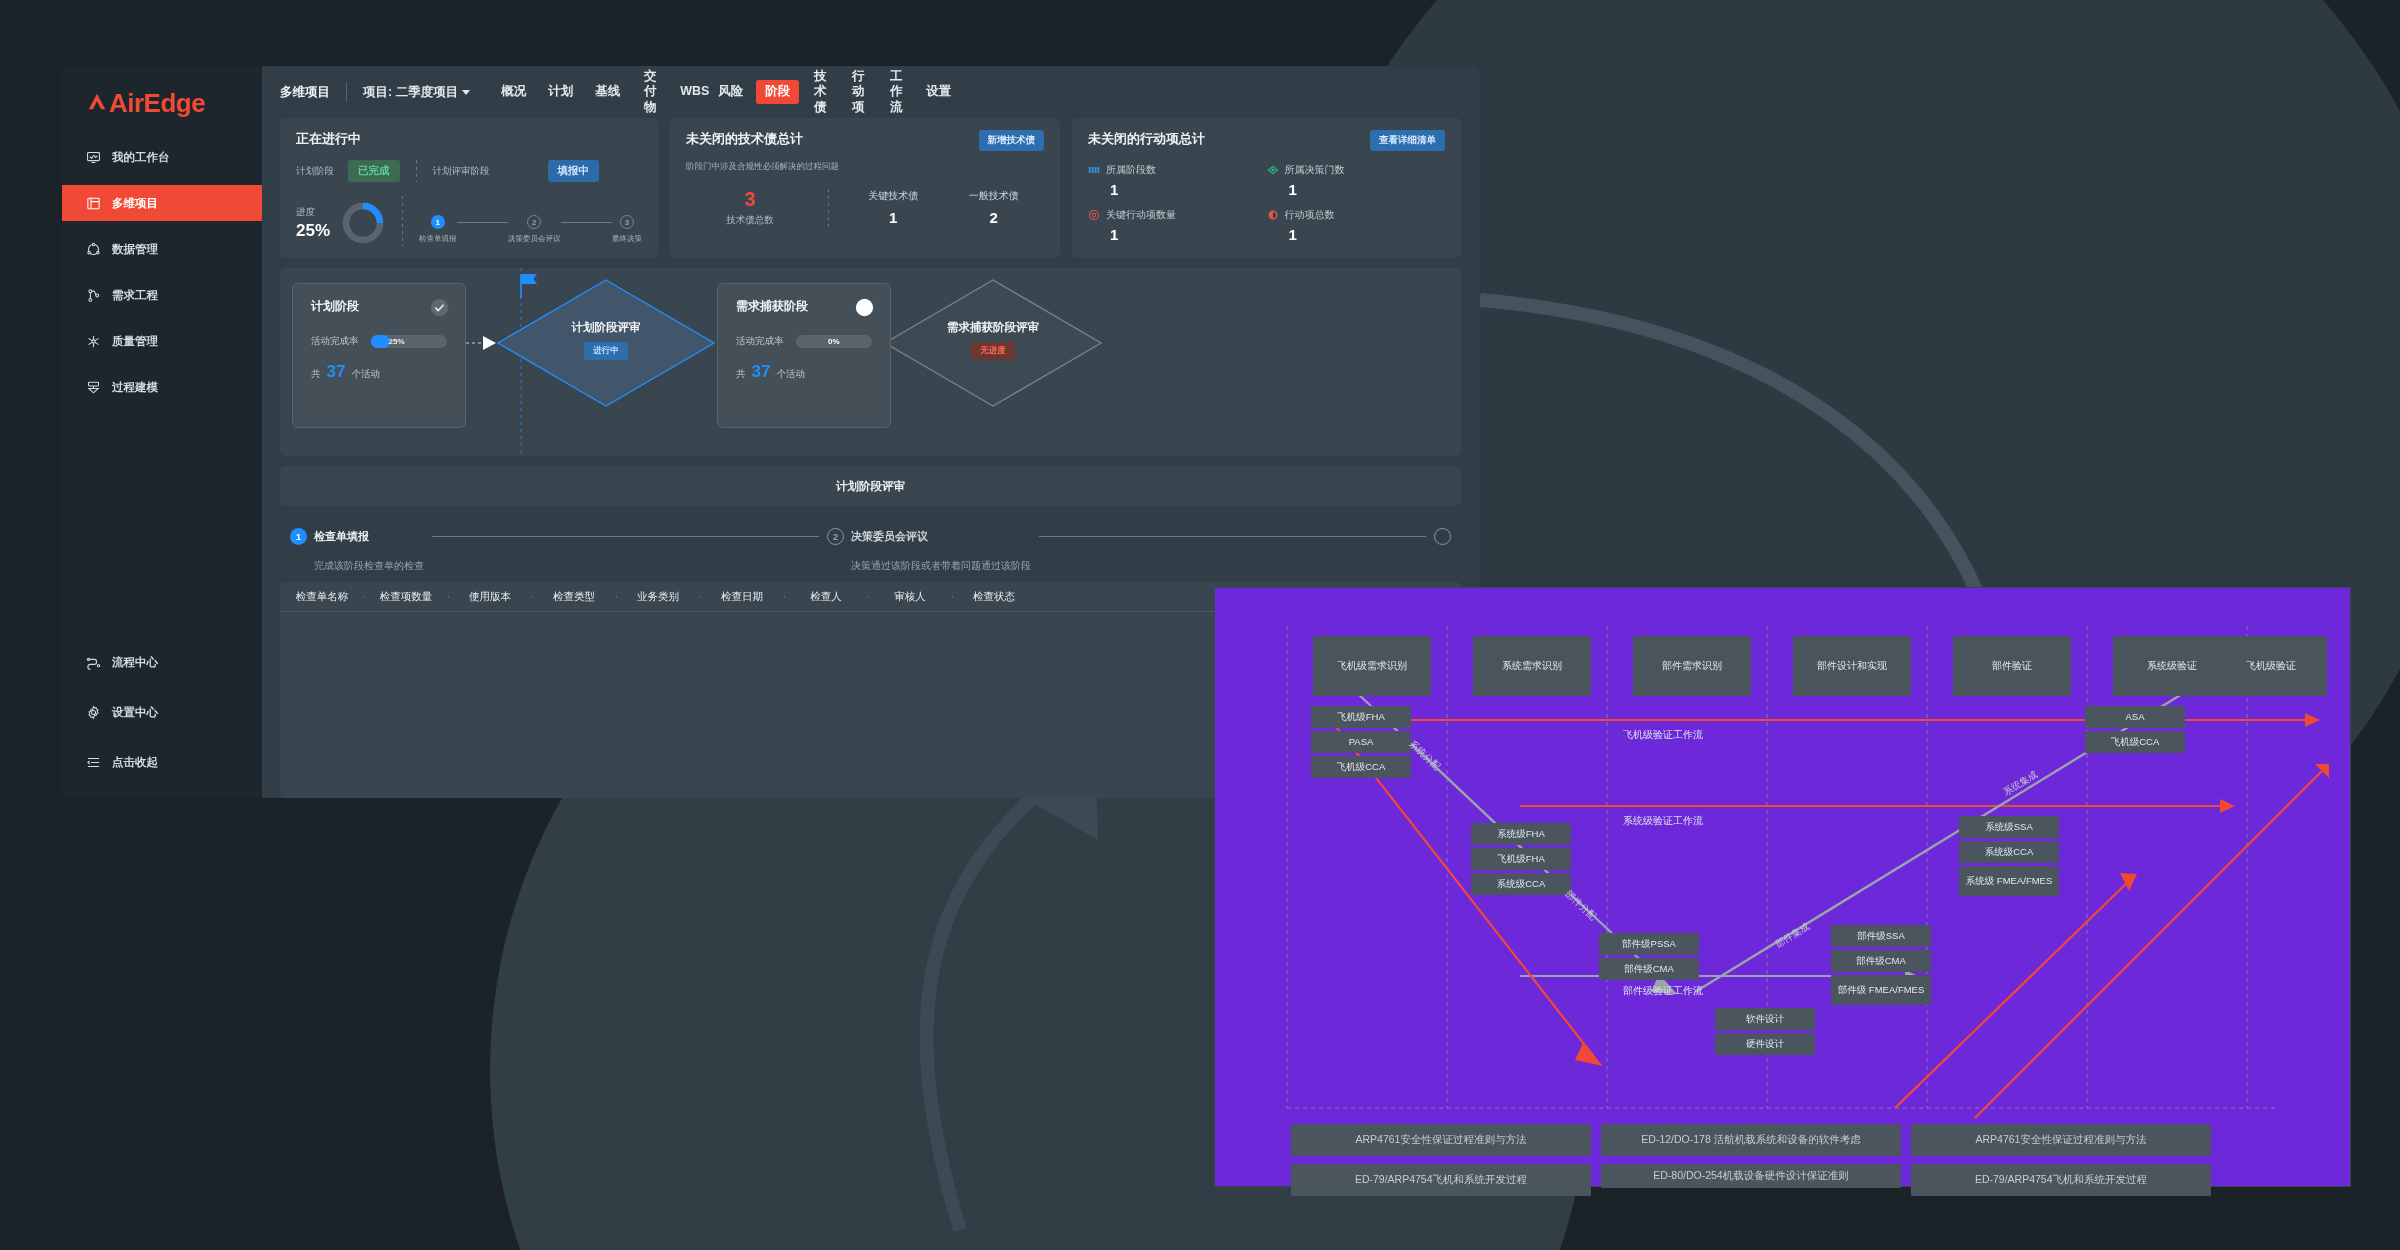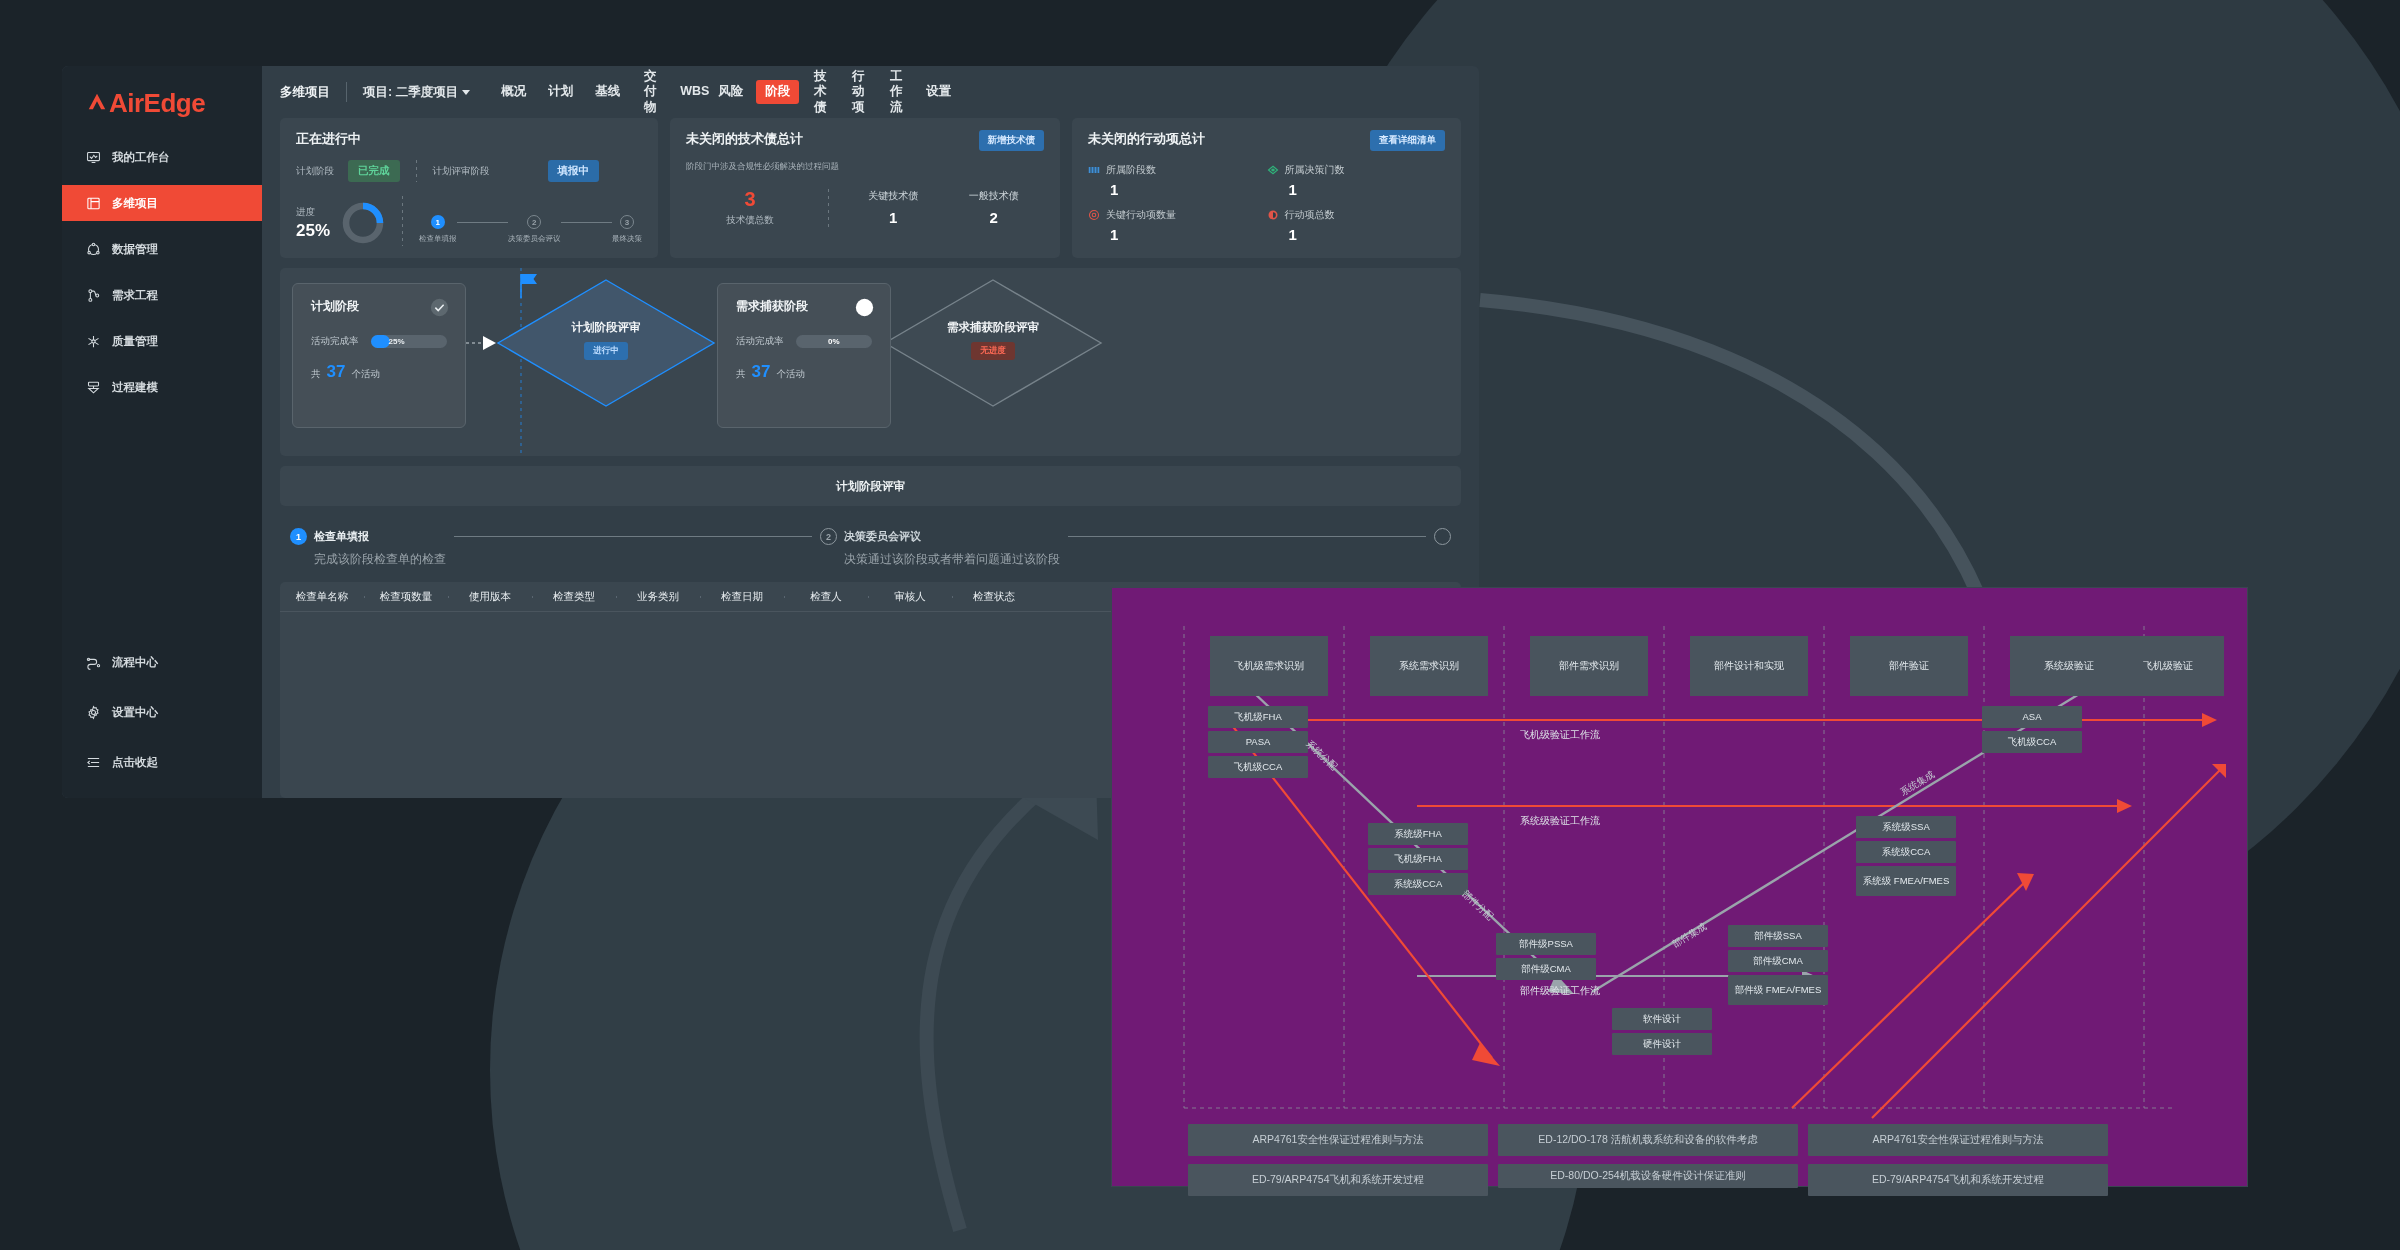--- a/index.html
+++ b/index.html
@@ -167,35 +167,35 @@
   .review-band-txt { font-size: 11.5px; font-weight: 700; color: #eef2f4; }
 
   
   .big-stepper { height: 56px; flex: 0 0 56px; display: flex; align-items: flex-start; padding: 12px 10px 0 10px; }
   .bstep { display: flex; flex-direction: column; }
   .bstep-row { display: flex; align-items: center; gap: 7px; }
   .bdot { width: 17px; height: 17px; border-radius: 50%; display: flex; align-items: center; justify-content: center; font-size: 9px; font-weight: 700; color: #fff; background: #1f8fff; }
   .bdot.off { background: transparent; border: 1px solid #8d979e; color: #9aa4ab; }
   .bstep-title { font-size: 11px; font-weight: 700; color: #e9eef1; white-space: nowrap; }
   .bstep-title.off { color: #cdd5da; font-weight: 600; }
-  .bstep-desc { font-size: 12px; color: #9aa4ab; margin-top: 6px; margin-left: 24px; white-space: nowrap; }
+  .bstep-desc { font-size: 10px; color: #9aa4ab; margin-top: 14px; margin-left: 24px; white-space: nowrap; }
   .bline { flex: 1; height: 1px; background: #6f7b83; margin: 8px 8px 0 8px; }
 
   
   .table-wrap { background: #3a464f; border-radius: 5px; flex: 1; overflow: hidden; }
   .thead { display: flex; height: 30px; align-items: center; border-bottom: 1px solid #4a555e; }
   .th { font-size: 10.5px; font-weight: 400; color: #e7ecef; text-align: center; position: relative; padding: 0 6px; white-space: nowrap; }
   .th + .th::before { content: ""; position: absolute; left: 0; top: 6px; bottom: 6px; width: 1px; background: #596570; }
   .tbody-empty { height: 100%; }
 
   
   .vmodel {
-    position: absolute; left: 1112px; top: 588px;
+    position: absolute; left: 1215px; top: 588px;
     width: 1135px; height: 598px;
-    background: #701a75;
+    background: #6d28d9;
     box-shadow: 0 0 0 1px #394650;
   }
   .vm-inner { position: absolute; inset: 0; }
   .vm-svg { position: absolute; left: 0; top: 0; width: 1135px; height: 598px; }
   .vm-phase {
     position: absolute; width: 118px; height: 60px;
     background: #49545d; display: flex; align-items: center; justify-content: center;
     font-size: 10px; color: #e4eaee; text-align: center; line-height: 1.25;
   }
   .vm-chip {

